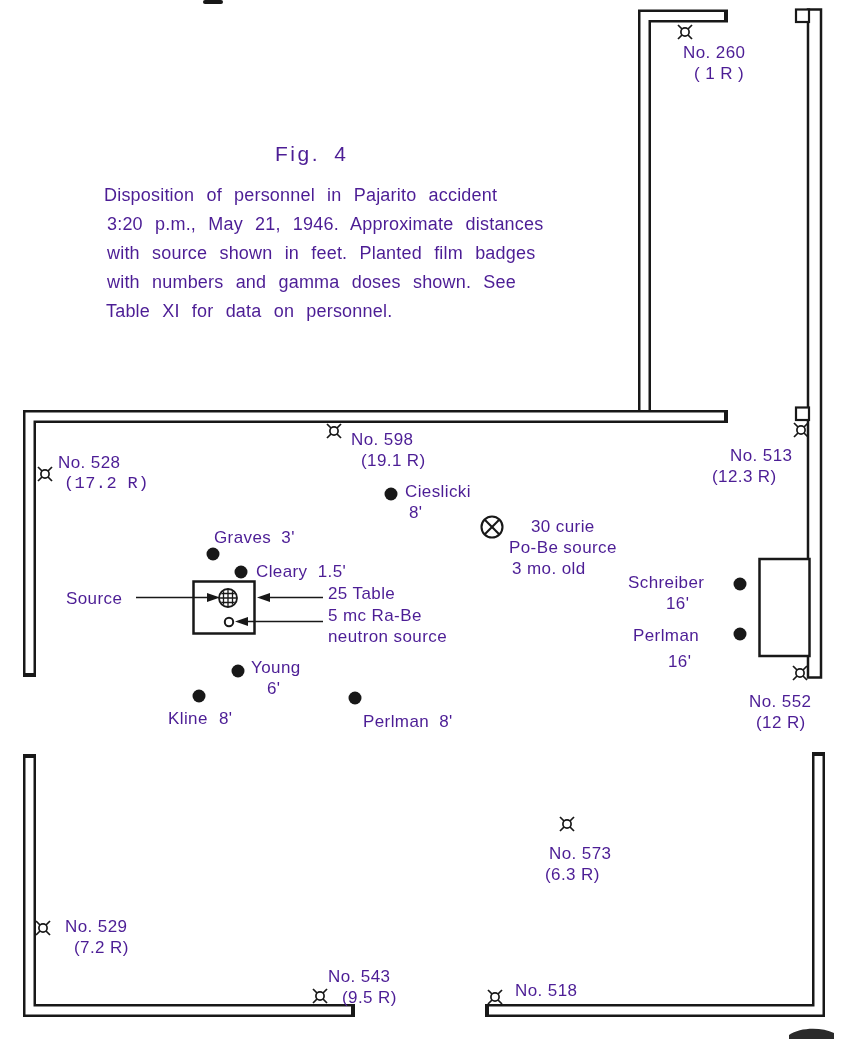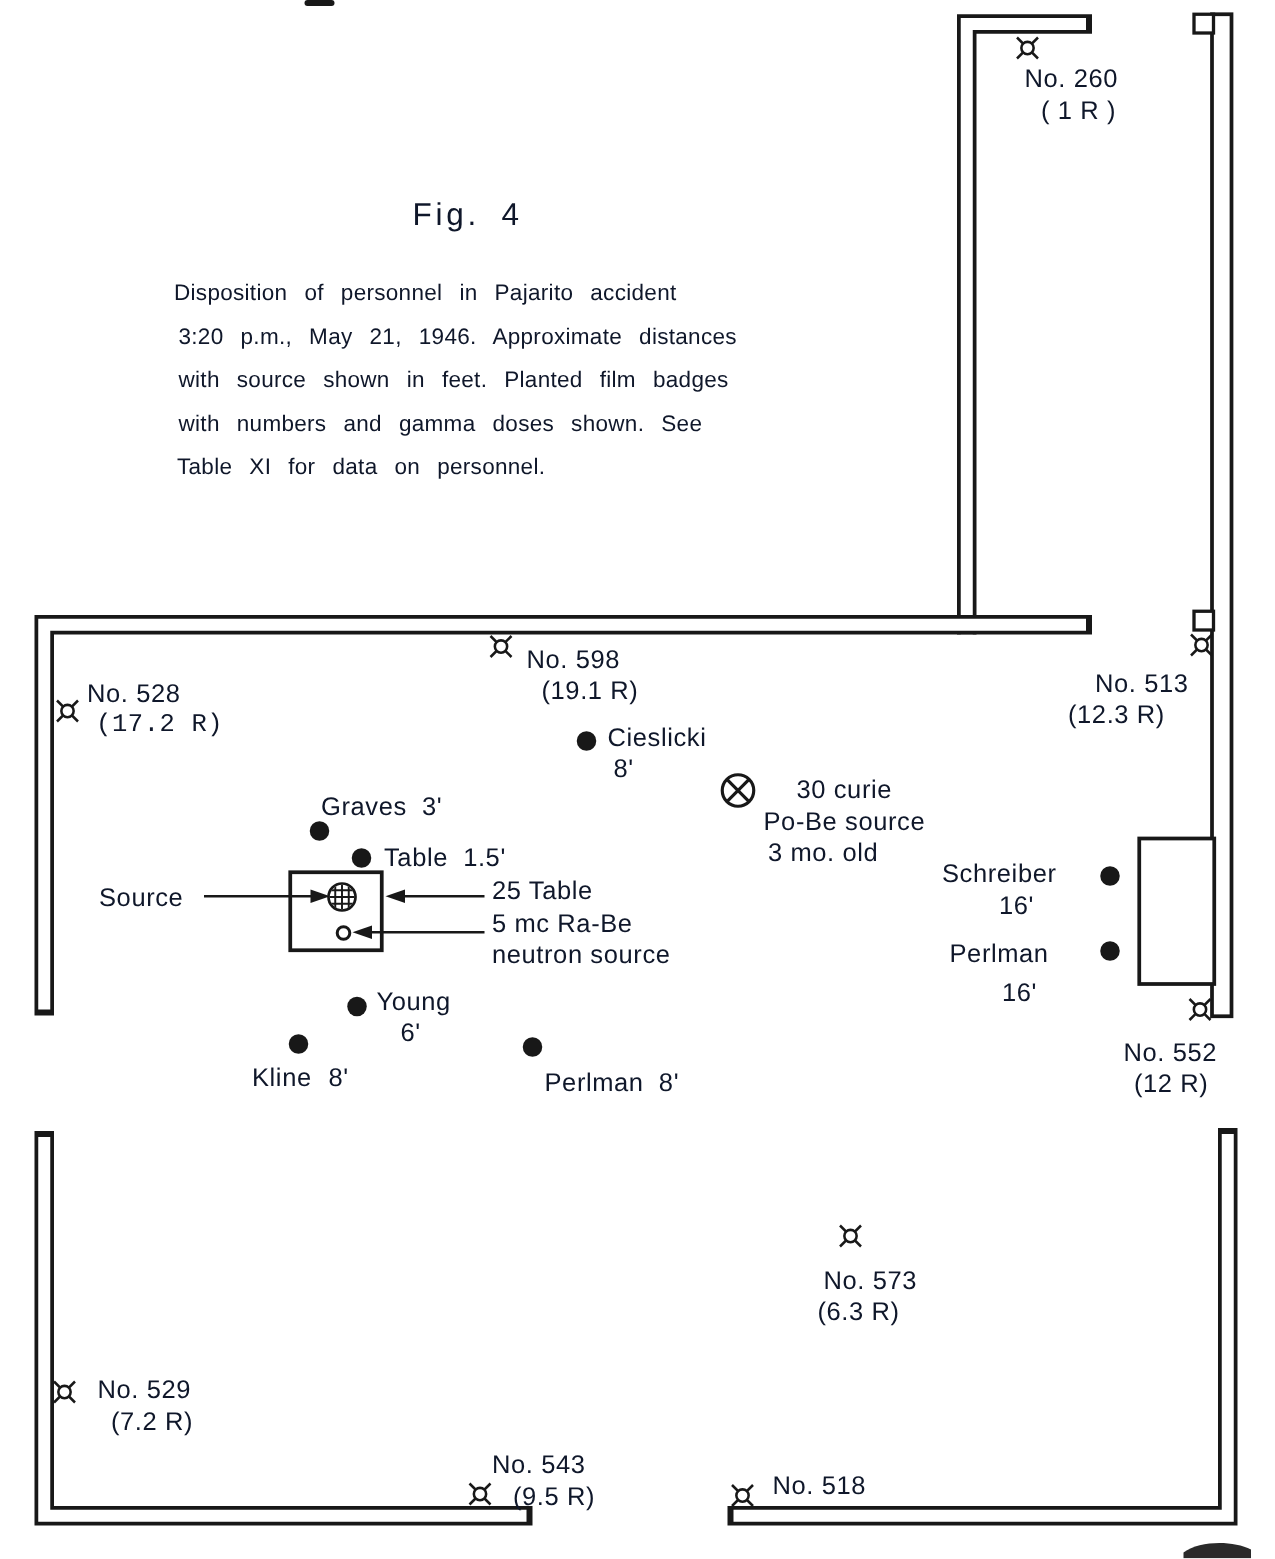--- a/index.html
+++ b/index.html
@@ -3,24 +3,24 @@
 <meta charset="utf-8">
 <style>
   html,body { margin:0; padding:0; background:#ffffff; }
   .page {
     position:relative; width:850px; height:1039px; background:#ffffff;
     font-family:"Liberation Sans", sans-serif; color:#181818; overflow:hidden;
   }
   .page svg.plan { position:absolute; left:0; top:0; }
   .t {
     position:absolute; white-space:nowrap;
-    font-size:17px; letter-spacing:0.4px; line-height:21px; color:#0f172a;
+    font-size:17px; letter-spacing:0.4px; line-height:21px; color:#4c1d95;
   }
-  .figtitle { font-size:21px; letter-spacing:2.5px; word-spacing:6px; }
-  .cap { font-size:15px; letter-spacing:0.2px; word-spacing:7px;margin-left:12px; }
+  .figtitle { font-size:21px; letter-spacing:2.5px; word-spacing:6px;margin-top:10px; }
+  .cap { font-size:18px; letter-spacing:0.2px; word-spacing:7px; }
   .badge-label div { line-height:21px; }
 </style>
 </head>
 <body>
 
 <div class="page">
 
   <svg class="plan" width="850" height="1039" viewBox="0 0 850 1039">
     <defs>
       <g id="badge-sym" stroke="#181818" stroke-width="1.7" fill="none">
@@ -155,21 +155,21 @@
 
   <div class="t" style="left:405px; top:481px;">
     <div>Cieslicki</div>
     <div style="margin-left:4px;">8'</div>
   </div>
   <div class="t" style="left:214px; top:527px;">
     <span>Graves</span>
     <span style="margin-left:5px;">3'</span>
   </div>
   <div class="t" style="left:256px; top:561px;">
-    <span>Table</span>
+    <span>Cleary</span>
     <span style="margin-left:5px;">1.5'</span>
   </div>
   <div class="t" style="left:251px; top:657px;">
     <div>Young</div>
     <div style="margin-left:16px;">6'</div>
   </div>
   <div class="t" style="left:168px; top:708px;">
     <span>Kline</span>
     <span style="margin-left:6px;">8'</span>
   </div>

